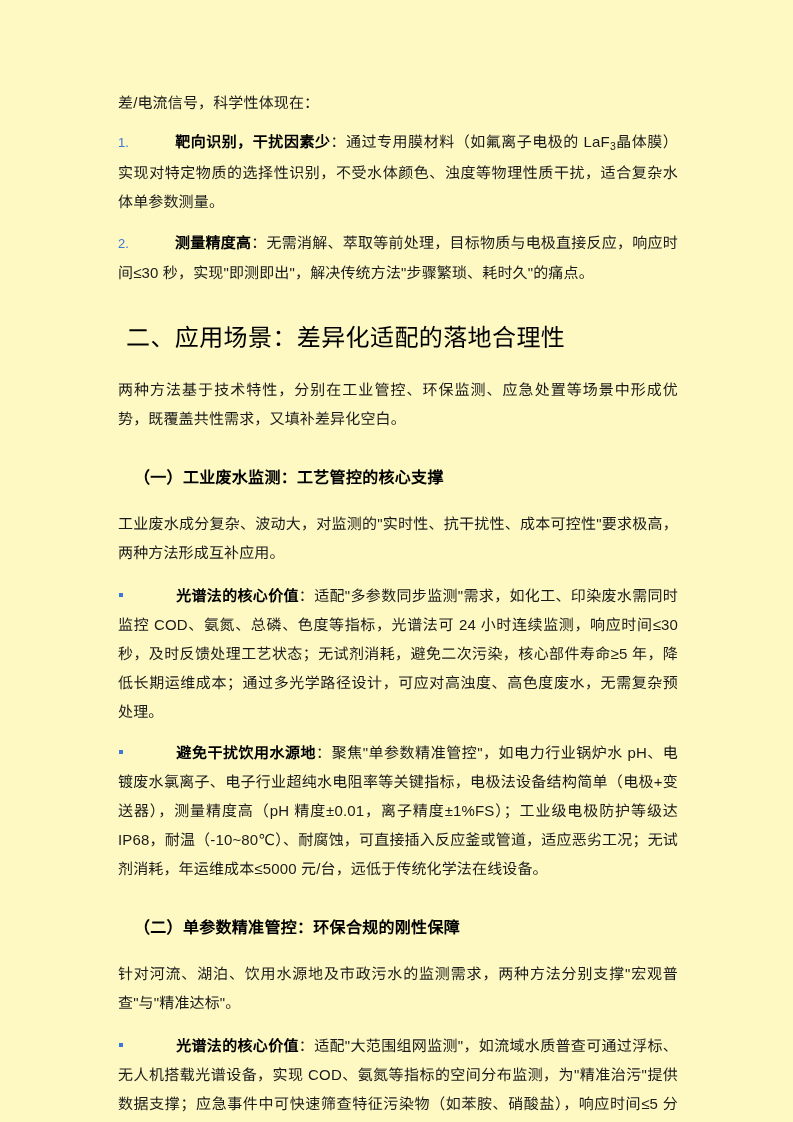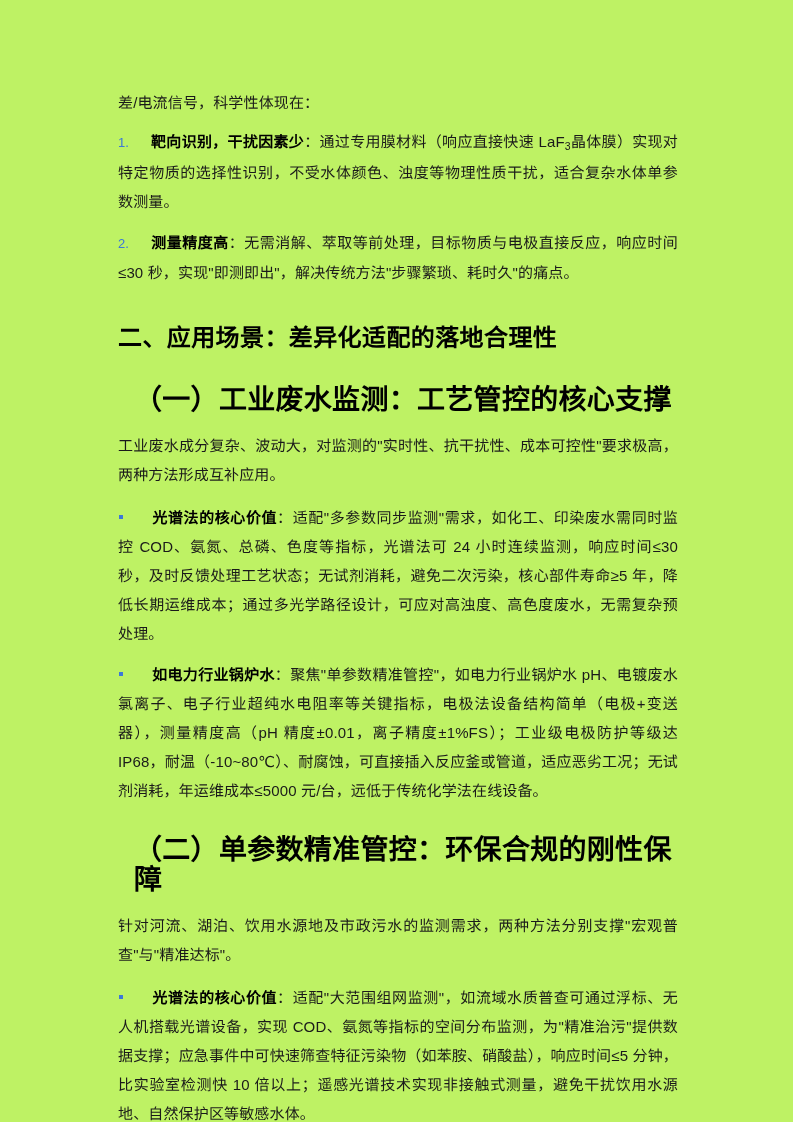--- a/index.html
+++ b/index.html
@@ -15,21 +15,21 @@
     color: #000000;
     -webkit-font-smoothing: antialiased;
   }
 
   .page {
     position: relative;
     width: 793px;
     height: 1122px;
     box-sizing: border-box;
     padding: 88px 115px 0 118px;
-    background: #bef264;
+    background: #fef9c3;
     overflow: hidden;
   }
 
   
   .para {
     font-size: 15px;
     line-height: 29px;
     color: #1a1a1a;
     margin: 0 0 14px 0;
     text-align: justify;
@@ -38,28 +38,28 @@
   }
 
   .para.tight {
     margin-bottom: 10px;
   }
 
   
   h2.h-major {
     font-size: 24px;
     line-height: 34px;
-    font-weight: bold;
+    font-weight: normal;
     color: #000000;
-    margin: 34px 0 20px 0;
+    margin: 34px 0 20px 8px;
     letter-spacing: 0.4px;
   }
 
   h3.h-minor {
-    font-size: 28px;
+    font-size: 16px;
     line-height: 30px;
     font-weight: bold;
     color: #000000;
     margin: 30px 0 16px 0;
     padding-left: 16px;
     letter-spacing: 0.3px;
   }
 
   
   .ol-block {
@@ -112,64 +112,66 @@
     vertical-align: middle;
     position: relative;
     top: -2px;
     margin-right: 29px;
     margin-left: 1px;
   }
 
   .lead {
     font-weight: bold;
     color: #000000;
+    margin-left: 24px;
   }
 
   sub {
     font-size: 70%;
     vertical-align: baseline;
     position: relative;
     top: 3px;
   }
 </style>
 </head>
 <body>
 
 <div class="page">
 
   <p class="para tight">差/电流信号，科学性体现在：</p>
 
   <div class="ol-block">
 
     <p class="li-num">
-      <span class="marker">1.</span><span class="lead">靶向识别，干扰因素少</span><span>：通过专用膜材料（响应直接快速 LaF</span><sub>3</sub><span>晶体膜）实现对特定物质的选择性识别，不受水体颜色、浊度等物理性质干扰，适合复杂水体单参数测量。</span>
+      <span class="marker">1.</span><span class="lead">靶向识别，干扰因素少</span><span>：通过专用膜材料（如氟离子电极的 LaF</span><sub>3</sub><span>晶体膜）实现对特定物质的选择性识别，不受水体颜色、浊度等物理性质干扰，适合复杂水体单参数测量。</span>
     </p>
 
     <p class="li-num">
       <span class="marker">2.</span><span class="lead">测量精度高</span><span>：无需消解、萃取等前处理，目标物质与电极直接反应，响应时间≤30 秒，实现"即测即出"，解决传统方法"步骤繁琐、耗时久"的痛点。</span>
     </p>
 
 
   </div>
 
   <h2 class="h-major">二、应用场景：差异化适配的落地合理性</h2>
 
+  <p class="para">两种方法基于技术特性，分别在工业管控、环保监测、应急处置等场景中形成优势，既覆盖共性需求，又填补差异化空白。</p>
 
   <h3 class="h-minor">（一）工业废水监测：工艺管控的核心支撑</h3>
 
   <p class="para">工业废水成分复杂、波动大，对监测的"实时性、抗干扰性、成本可控性"要求极高，两种方法形成互补应用。</p>
 
   <div class="ul-block">
 
     <p class="li-bullet">
       <span class="bullet-mark"></span><span class="lead">光谱法的核心价值</span><span>：适配"多参数同步监测"需求，如化工、印染废水需同时监控 COD、氨氮、总磷、色度等指标，光谱法可 24 小时连续监测，响应时间≤30 秒，及时反馈处理工艺状态；无试剂消耗，避免二次污染，核心部件寿命≥5 年，降低长期运维成本；通过多光学路径设计，可应对高浊度、高色度废水，无需复杂预处理。</span>
     </p>
 
     <p class="li-bullet">
-      <span class="bullet-mark"></span><span class="lead">如电力行业锅炉水</span><span>：聚焦"单参数精准管控"，如电力行业锅炉水 pH、电镀废水氯离子、电子行业超纯水电阻率等关键指标，电极法设备结构简单（电极+变送器），测量精度高（pH 精度±0.01，离子精度±1%FS）；工业级电极防护等级达 IP68，耐温（-10~80℃）、耐腐蚀，可直接插入反应釜或管道，适应恶劣工况；无试剂消耗，年运维成本≤5000 元/台，远低于传统化学法在线设备。</span>
+      <span class="bullet-mark"></span><span class="lead">避免干扰饮用水源地</span><span>：聚焦"单参数精准管控"，如电力行业锅炉水 pH、电镀废水氯离子、电子行业超纯水电阻率等关键指标，电极法设备结构简单（电极+变送器），测量精度高（pH 精度±0.01，离子精度±1%FS）；工业级电极防护等级达 IP68，耐温（-10~80℃）、耐腐蚀，可直接插入反应釜或管道，适应恶劣工况；无试剂消耗，年运维成本≤5000 元/台，远低于传统化学法在线设备。</span>
     </p>
 
   </div>
 
   <h3 class="h-minor">（二）单参数精准管控：环保合规的刚性保障</h3>
 
   <p class="para">针对河流、湖泊、饮用水源地及市政污水的监测需求，两种方法分别支撑"宏观普查"与"精准达标"。</p>
 
   <div class="ul-block">
 

